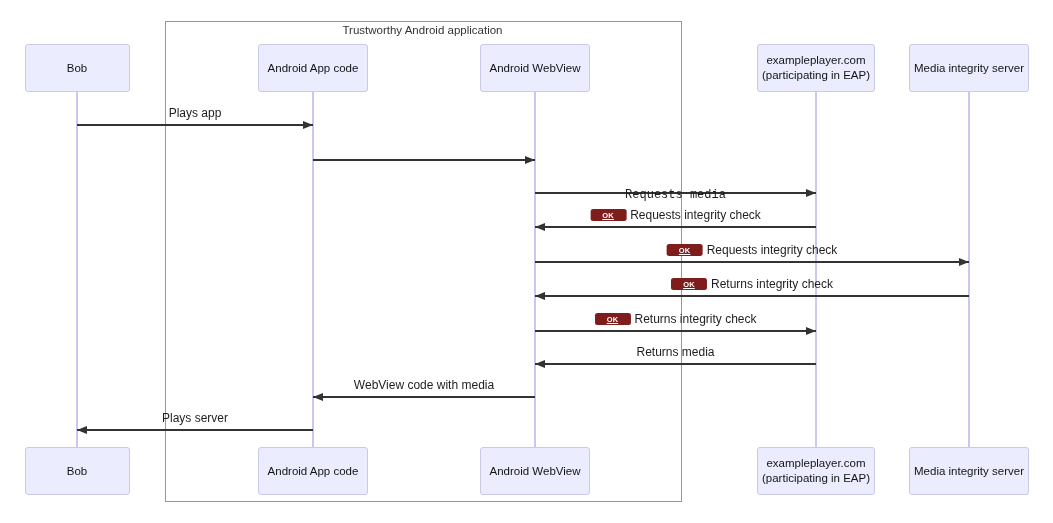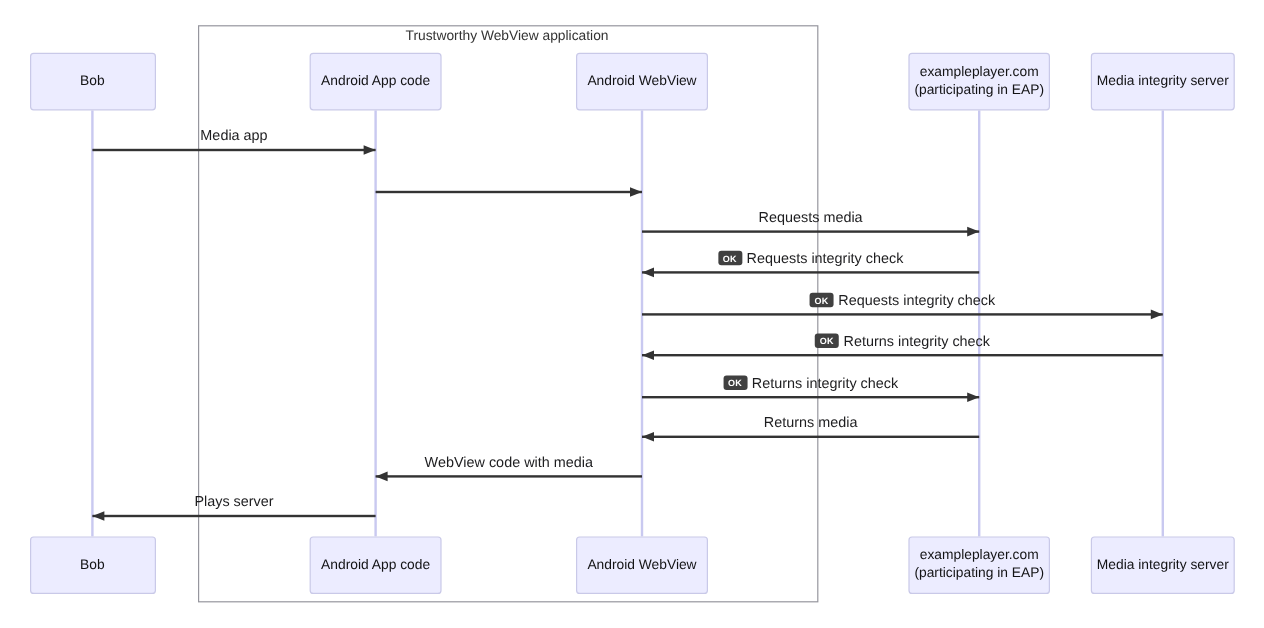--- a/index.html
+++ b/index.html
@@ -74,37 +74,38 @@
     align-items: center;
     gap: 4px;
     font-size: 12px;
     color: #1d1d1f;
     white-space: nowrap;
   }
   .ok-badge {
     display: inline-flex;
     align-items: center;
     justify-content: center;
-    width: 20px;
+    width: 36px;
     height: 12px;
     border-radius: 2.5px;
-    background: #404040;
+    background: #7f1d1d;
     color: #ffffff;
     font-size: 7.5px;
     font-weight: bold;
     letter-spacing: 0.2px;
     flex: 0 0 auto;
+    text-decoration: underline;
   }
 </style>
 </head>
 <body>
 
 <div id="canvas">
     <div class="frame" style="left: 165px; top: 21px; width: 515px; height: 479px;"></div>
-    <div class="frame-title" style="left: 422.5px; top: 24px;">Trustworthy WebView application</div>
+    <div class="frame-title" style="left: 422.5px; top: 24px;">Trustworthy Android application</div>
     <div class="lifeline" style="left: 76.25px; top: 92px; height: 355px;"></div>
     <div class="lifeline" style="left: 312.25px; top: 92px; height: 355px;"></div>
     <div class="lifeline" style="left: 534.25px; top: 92px; height: 355px;"></div>
     <div class="lifeline" style="left: 815.25px; top: 92px; height: 355px;"></div>
     <div class="lifeline" style="left: 968.25px; top: 92px; height: 355px;"></div>
     <div class="participant-box" style="left: 24.5px; top: 44px; width: 105px; height: 48px;">
       <div>Bob</div>
     </div>
     <div class="participant-box" style="left: 258px; top: 44px; width: 110px; height: 48px;">
       <div>Android App code</div>
@@ -131,27 +132,27 @@
     <div class="participant-box" style="left: 757px; top: 447px; width: 118px; height: 48px;">
       <div>exampleplayer.com</div>
       <div>(participating in EAP)</div>
     </div>
     <div class="participant-box" style="left: 909px; top: 447px; width: 120px; height: 48px;">
       <div>Media integrity server</div>
     </div>
     <div class="msg-line" style="left: 77px; top: 124.25px; width: 236px;"></div>
     <div class="arrowhead right" style="left: 303px; top: 120.5px;"></div>
     <div class="msg-label" style="left: 195px; top: 106px;">
-      <span>Media app</span>
+      <span>Plays app</span>
     </div>
     <div class="msg-line" style="left: 313px; top: 159.25px; width: 222px;"></div>
     <div class="arrowhead right" style="left: 525px; top: 155.5px;"></div>
     <div class="msg-line" style="left: 535px; top: 192.25px; width: 281px;"></div>
     <div class="arrowhead right" style="left: 806px; top: 188.5px;"></div>
-    <div class="msg-label" style="left: 675.5px; top: 174px;">
+    <div class="msg-label" style="left: 675.5px; top: 188px; font-family: Liberation Mono, monospace;">
       <span>Requests media</span>
     </div>
     <div class="msg-line" style="left: 535px; top: 226.25px; width: 281px;"></div>
     <div class="arrowhead left" style="left: 535px; top: 222.5px;"></div>
     <div class="msg-label" style="left: 675.5px; top: 208px;">
       <span class="ok-badge">OK</span>
       <span>Requests integrity check</span>
     </div>
     <div class="msg-line" style="left: 535px; top: 261.25px; width: 434px;"></div>
     <div class="arrowhead right" style="left: 959px; top: 257.5px;"></div>

